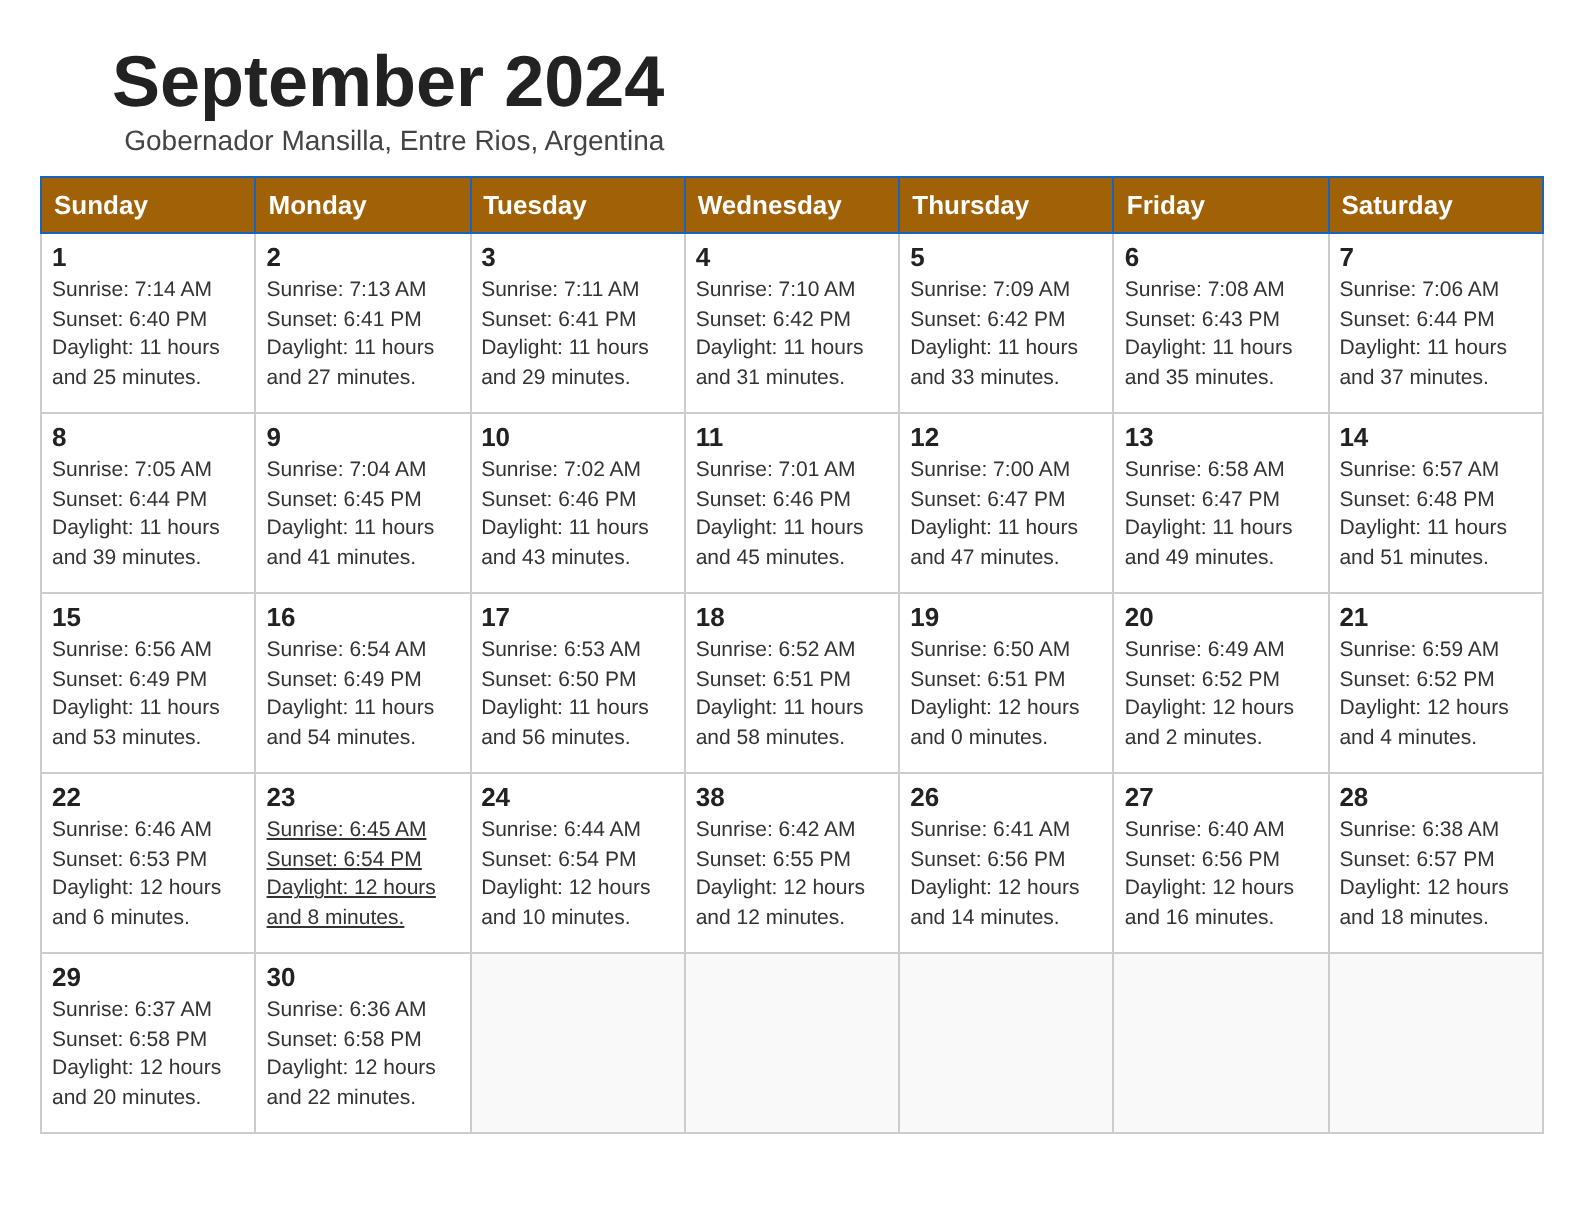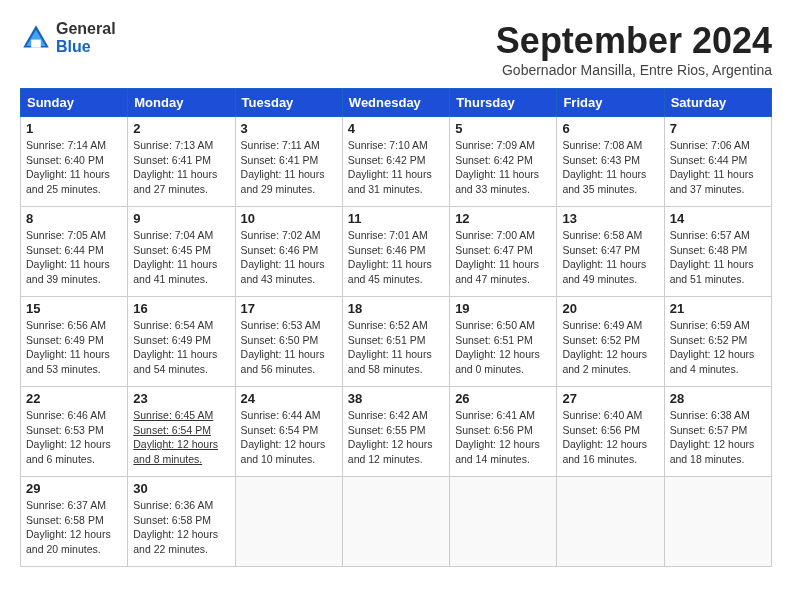--- a/index.html
+++ b/index.html
@@ -52,21 +52,21 @@
     .subtitle {
       font-size: 14px;
       color: #444;
     }
     .calendar {
       width: 100%;
       border-collapse: collapse;
       font-size: 11px;
     }
     .calendar th {
-      background-color: #1d4ed8;
+      background-color: #a16207;
       color: #fff;
       text-align: left;
       padding: 6px 6px;
       font-size: 13px;
       font-weight: bold;
       border: 1px solid #1565c0;
     }
     .calendar td {
       border: 1px solid #ccc;
       vertical-align: top;
@@ -88,31 +88,20 @@
     .day-info {
       color: #333;
       font-size: 10.5px;
       line-height: 1.4;
     }
   </style>
 </head>
 <body>
 
 <div class="header-area">
-  <div class="logo">
-    <svg class="logo-icon" viewBox="0 0 40 40" xmlns="http://www.w3.org/2000/svg">
-      <polygon points="20,4 36,32 4,32" fill="#1565c0"></polygon>
-      <polygon points="20,10 32,30 8,30" fill="#42a5f5"></polygon>
-      <rect x="14" y="22" width="12" height="10" fill="#fff"></rect>
-    </svg>
-    <div class="logo-text">
-      <span class="logo-general">General</span>
-      <span class="logo-blue">Blue</span>
-    </div>
-  </div>
   <div class="title-area">
     <div class="month-title">September 2024</div>
     <div class="subtitle">Gobernador Mansilla, Entre Rios, Argentina</div>
   </div>
 </div>
 
 <table class="calendar">
   <thead>
     <tr>
       <th>Sunday</th>

